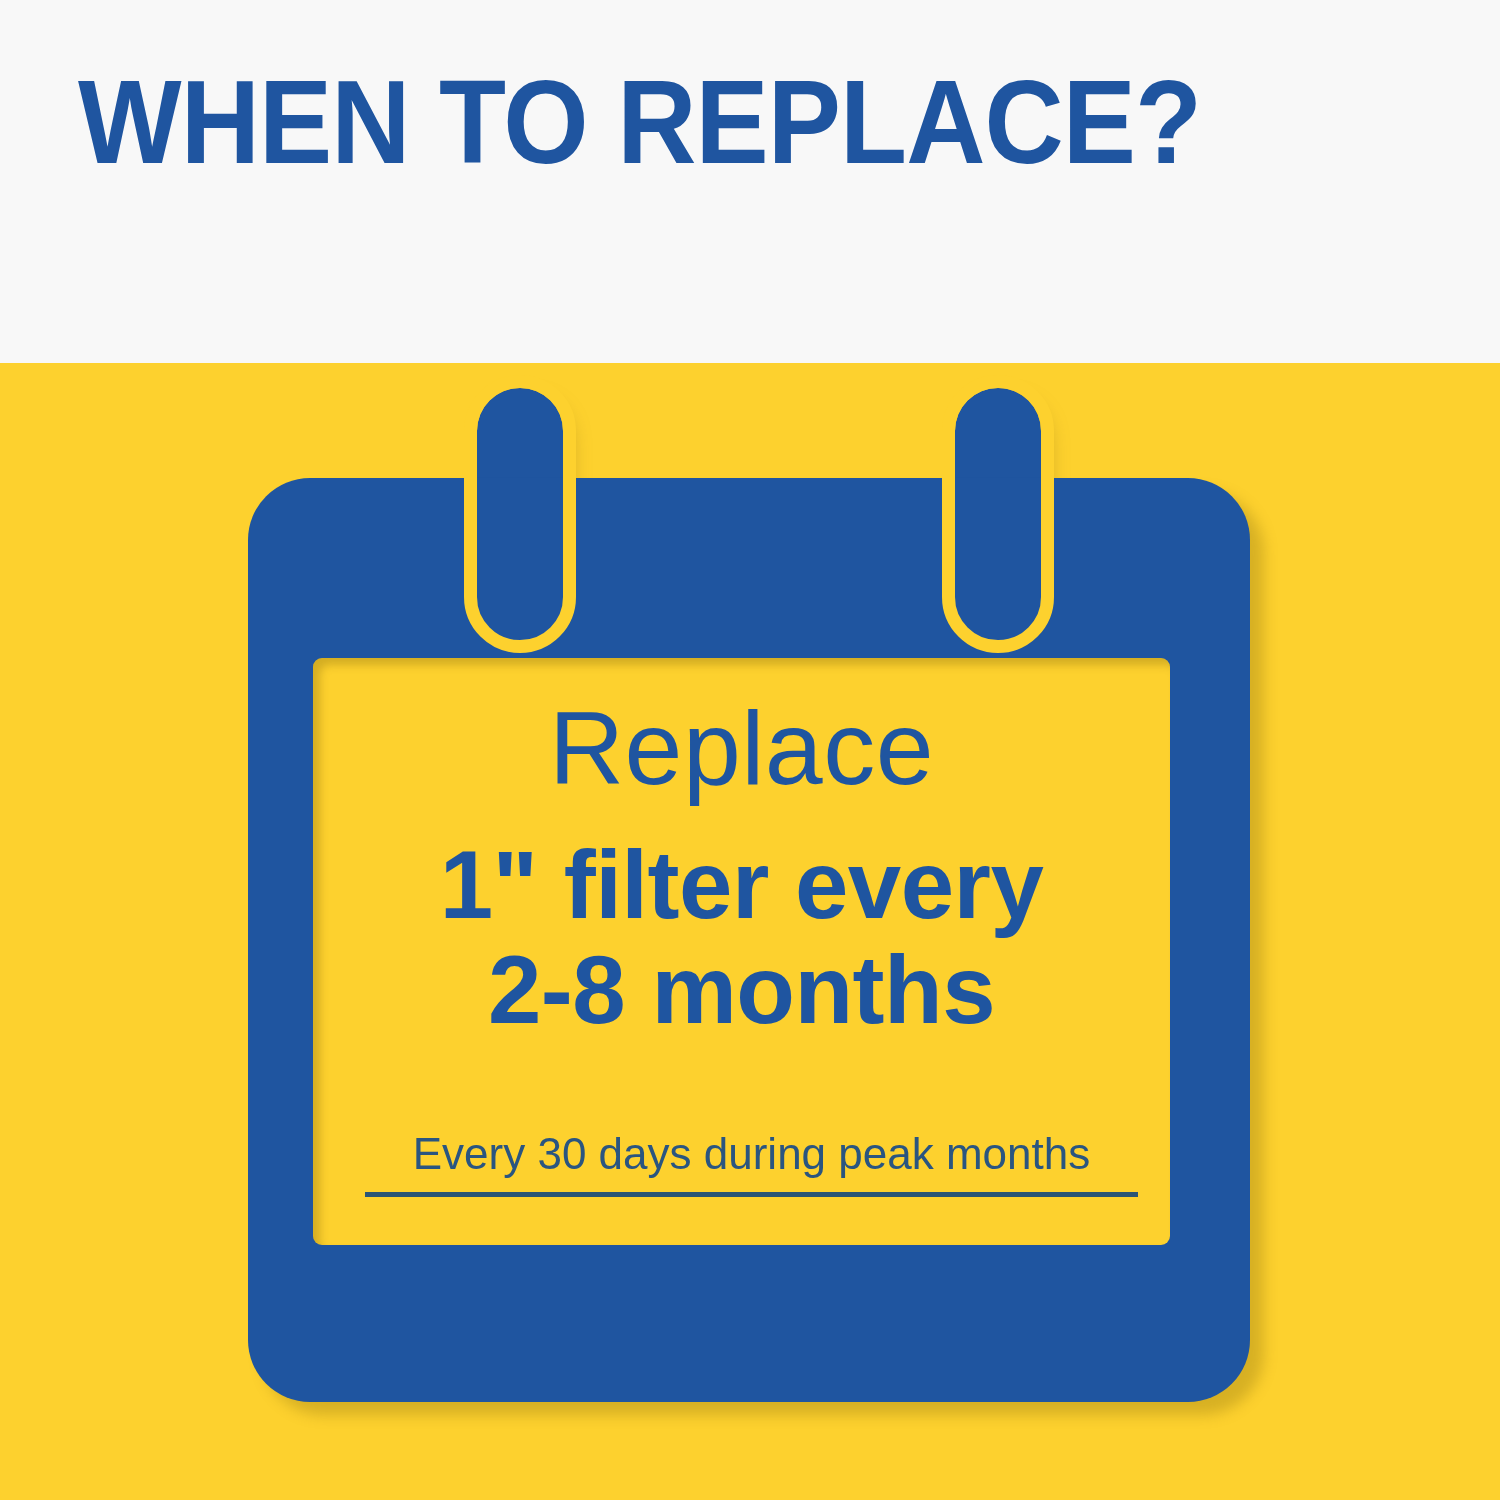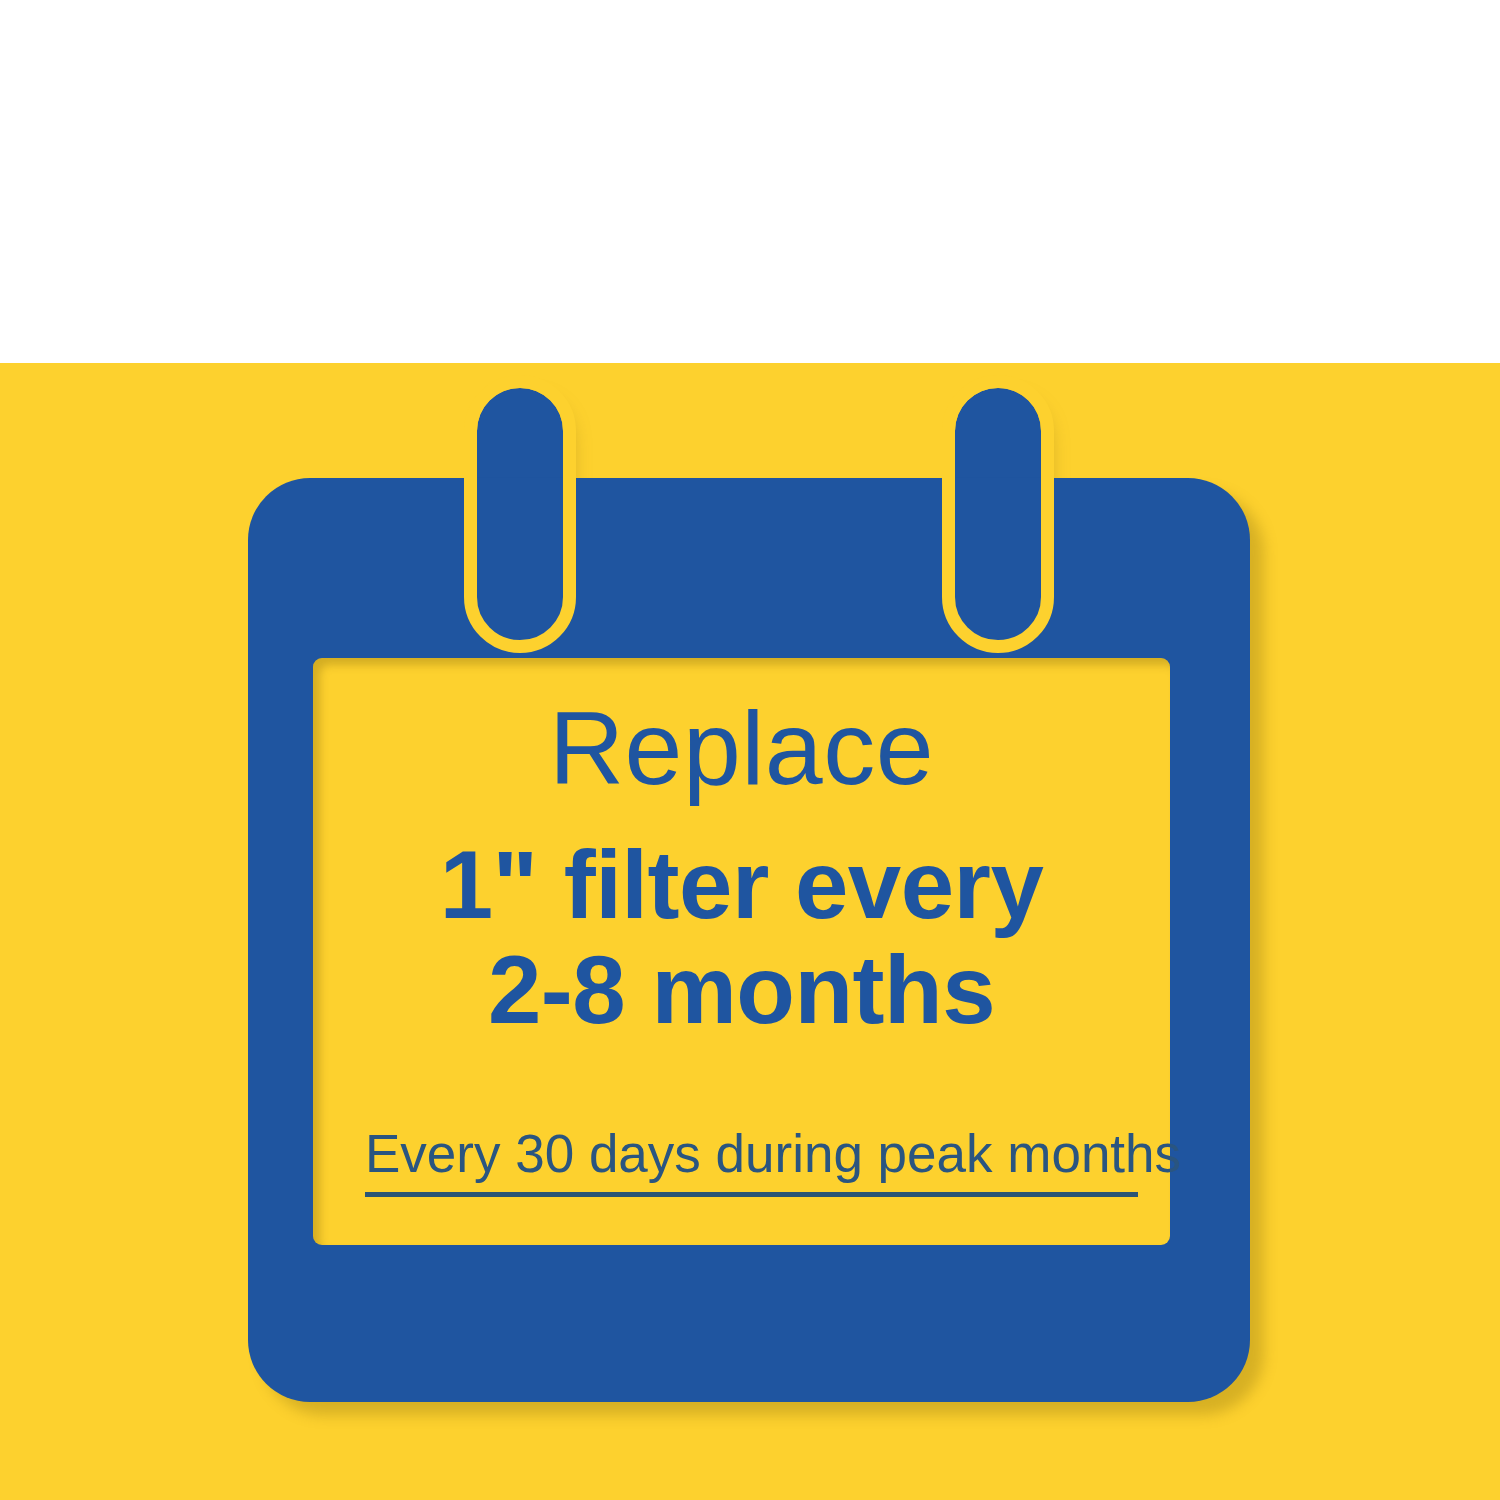--- a/index.html
+++ b/index.html
@@ -149,37 +149,40 @@
   #subnote-wrap {
     position: absolute;
     left: 52px;
     bottom: 48px;
     width: 773px;
     text-align: center;
   }
   #subnote {
     font-family: "Liberation Sans Narrow", "Liberation Sans", sans-serif;
     font-weight: 400;
-    font-size: 53px;
+    font-size: 44px;
     line-height: 58px;
     color: #2a5580;
     white-space: nowrap;
   }
   #subnote-rule {
     margin-top: 9px;
     width: 100%;
     height: 5px;
     background: #2b5575;
   }
 </style>
 </head>
 <body>
 
 <div id="stage">
 
+  <div id="header-band">
+    <div id="page-title">WHEN TO REPLACE?</div>
+  </div>
 
   <div id="yellow-field"></div>
 
   <div id="calendar-icon">
 
     <div class="ring" id="ring-left"></div>
     <div class="ring" id="ring-right"></div>
 
     <div id="calendar-body"></div>
 

